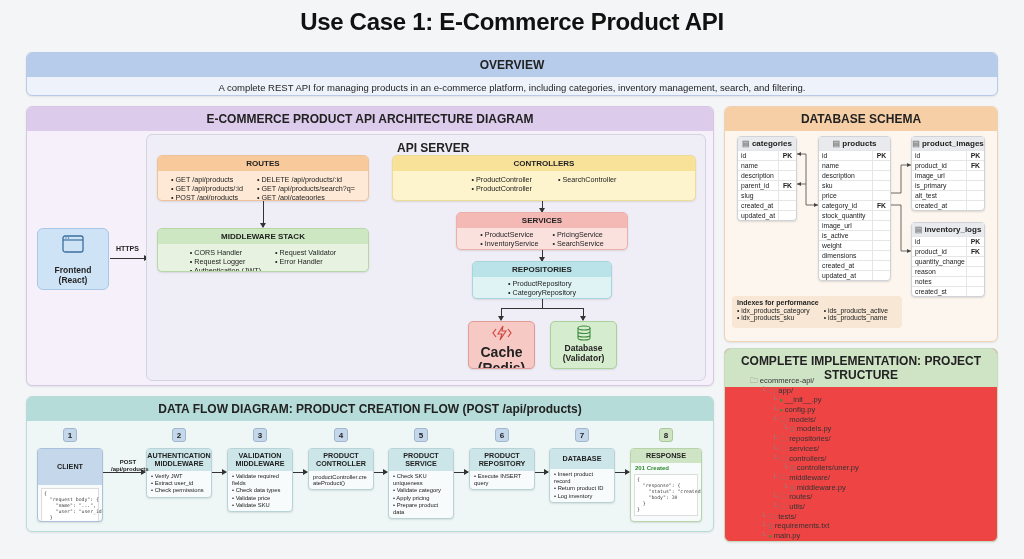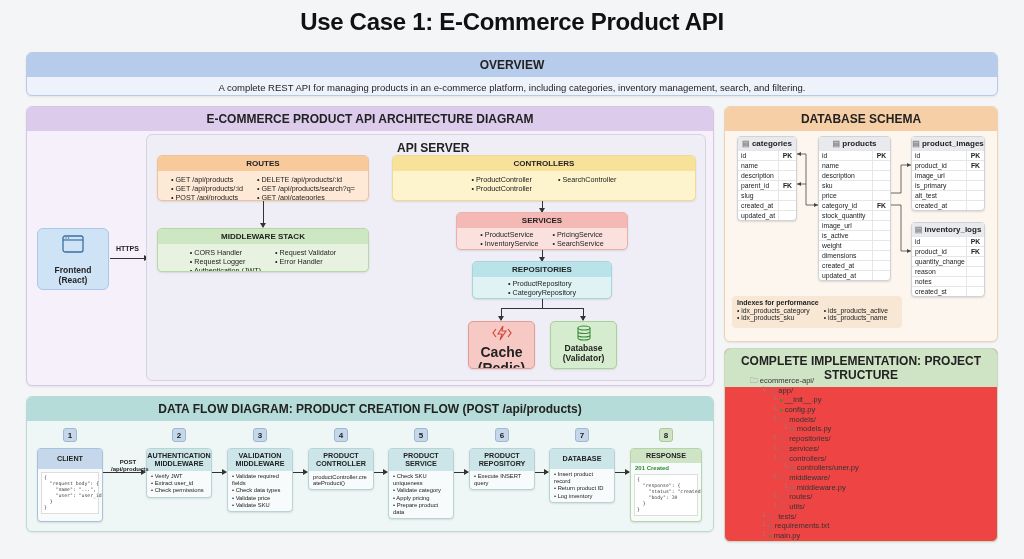--- a/index.html
+++ b/index.html
@@ -370,21 +370,21 @@
     <div style="padding-left: 11px;"><span style="color: rgb(136, 136, 136);">└ </span><span style="color: rgb(119, 119, 119);">▯ </span><span>requirements.txt</span></div>
     <div style="padding-left: 11px;"><span style="color: rgb(136, 136, 136);">└ </span><span style="color: rgb(74, 138, 58); font-size: 6px;">● </span><span>main.py</span></div>
   </div>
 
 <div class="panel" id="flow">
   <div class="panel-h">DATA FLOW DIAGRAM: PRODUCT CREATION FLOW (POST /api/products)</div>
 </div>
 <div id="flow-steps">
     <div class="num" style="left: 63px; top: 428px;">1</div>
     <div class="step" style="left: 37px; top: 448px; width: 66px; border-color: rgb(169, 193, 218); height: 74px;">
-      <div class="sh" style="background: rgb(197, 215, 234); padding: 6px 0px;">CLIENT</div>
+      <div class="sh" style="background: rgb(197, 215, 234); padding: 14px 0px;">CLIENT</div>
       <div class="code">{
   "request body": {
     "name": "...",
     "user": "user_id"
   }
 }</div>
     </div>
     <div class="arrow-h" style="left: 103px; width: 42px; top: 472px;"></div>
     <div class="num" style="left: 172px; top: 428px;">2</div>
     <div class="step" style="left: 146px; top: 448px; width: 66px;">

